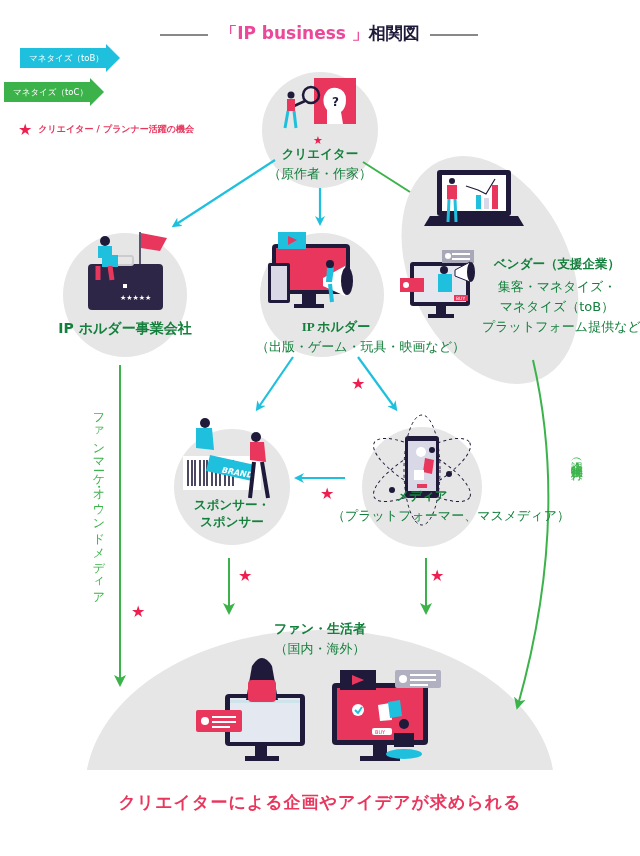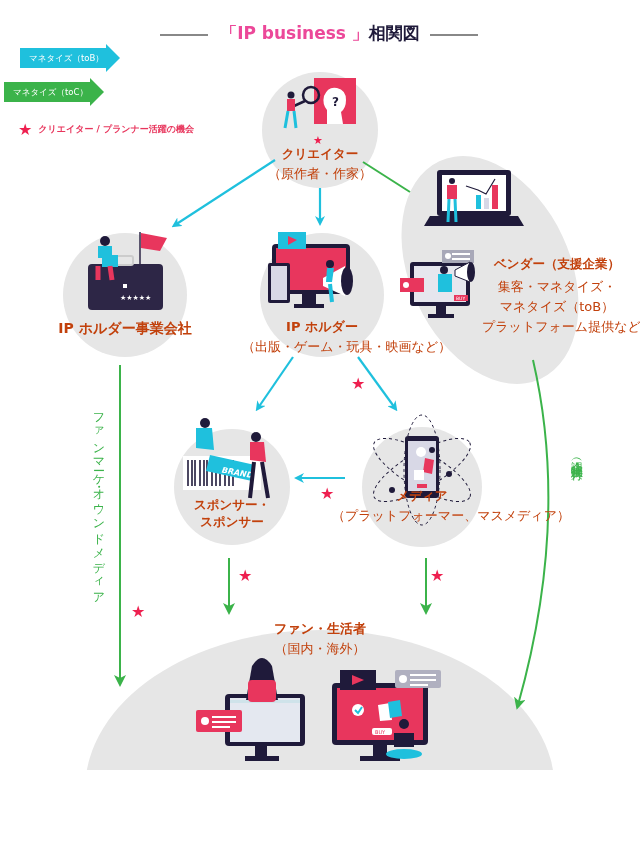--- a/index.html
+++ b/index.html
@@ -8,21 +8,21 @@
   .abs { position: absolute; }
   svg.canvas { position: absolute; left: 0; top: 0; width: 640px; height: 856px; }
   .title { left: 0; top: 22px; width: 640px; text-align: center; font-size: 17px; font-weight: bold; }
   .title .accent { color: #ec4899; }
   .title .dark { color: #1f1a3a; }
   .title-line { position: absolute; top: 34px; height: 2px; background: #888; }
   .legend-arrow { position: absolute; height: 20px; line-height: 20px; color: #fff; font-size: 8.5px; padding-left: 9px; box-sizing: border-box; }
   .legend-arrow::after { content: ""; position: absolute; right: -14px; top: -4px; border-top: 14px solid transparent; border-bottom: 14px solid transparent; border-left: 14px solid var(--c); }
   .legend-star { left: 18px; top: 120px; font-size: 9px; color: #e8365d; font-weight: bold; display: flex; align-items: center; gap: 6px; }
   .legend-star .star { font-size: 16px; color: #ee1f4f; }
-  .label { position: absolute; text-align: center; font-weight: bold; font-size: 12.5px; color: #c2410c; white-space: nowrap; }
+  .label { position: absolute; text-align: center; font-weight: bold; font-size: 12.5px; color: #15803d; white-space: nowrap; }
   .sub { display: block; font-weight: normal; font-size: 13px; margin-top: 2px; }
   .vtext { position: absolute; writing-mode: vertical-rl; color: #3bb34a; font-size: 12px; letter-spacing: 1px; }
   .star-mark { position: absolute; color: #ee1f4f; font-size: 16px; line-height: 16px; }
   .bottom-msg { left: 0; top: 790px; width: 640px; text-align: center; color: #e8365d; font-weight: bold; font-size: 17px; line-height: 25px; letter-spacing: 1px; }
 </style>
 </head>
 <body>
 
 <div class="title-line" style="left:160px;width:48px;"></div>
 <div class="title-line" style="left:430px;width:48px;"></div>
@@ -222,21 +222,21 @@
 <div class="star-mark" style="left:313px;top:133px;font-size:11px;">★</div>
 <div class="label" style="left:260px;top:146px;width:120px;">
   <span>クリエイター</span>
   <span class="sub">（原作者・作家）</span>
 </div>
 
 <div class="label" style="left:45px;top:320px;width:160px;font-size:14px;">
   <span>IP ホルダー事業会社</span>
 </div>
 
-<div class="label" style="left:242px;top:318px;width:160px;font-size:13px;">
+<div class="label" style="left:256px;top:318px;width:160px;font-size:13px;font-family:Liberation Serif, serif;">
   <span>IP ホルダー</span>
   <span class="sub">（出版・ゲーム・玩具・映画など）</span>
 </div>
 
 <div class="label" style="left:482px;top:256px;width:150px;">
   <span>ベンダー（支援企業）</span>
   <span class="sub" style="margin-top:5px;">集客・マネタイズ・</span>
   <span class="sub">マネタイズ（toB）</span>
   <span class="sub">プラットフォーム提供など</span>
 </div>
@@ -259,13 +259,14 @@
 <div class="vtext" style="left:90px;top:405px;">ファンマーケ・オウンドメディア</div>
 <div class="vtext" style="left:568px;top:452px;">課金（物販・興行）</div>
 
 <div class="star-mark" style="left:351px;top:376px;">★</div>
 <div class="star-mark" style="left:320px;top:486px;">★</div>
 <div class="star-mark" style="left:238px;top:568px;">★</div>
 <div class="star-mark" style="left:430px;top:568px;">★</div>
 <div class="star-mark" style="left:131px;top:604px;">★</div>
 
 <div class="abs bottom-msg">
+  <div>クリエイターによる企画やアイデアが求められる</div>
 </div>
 
 </body></html>

